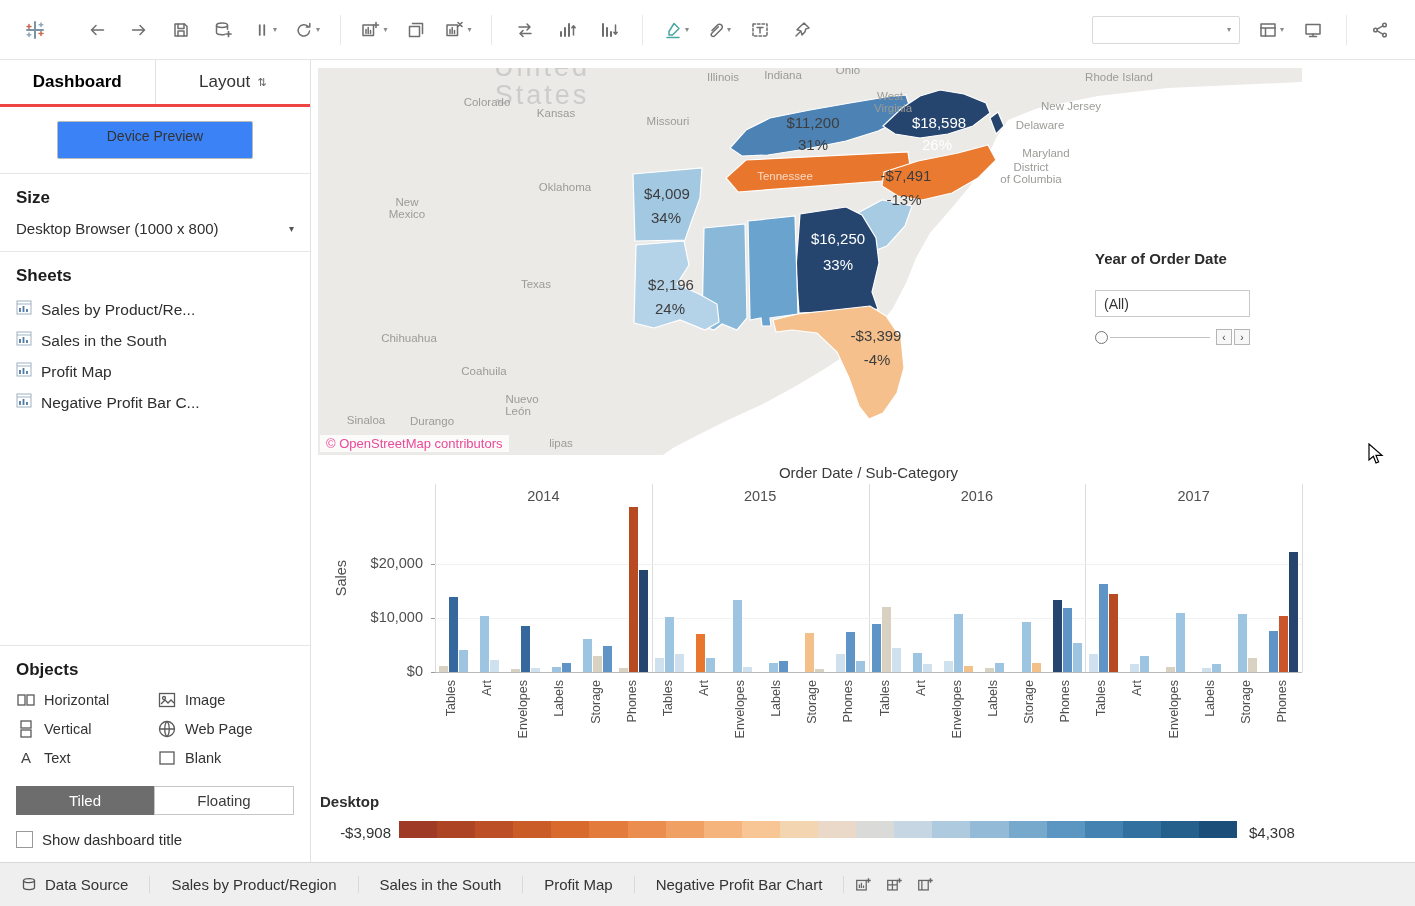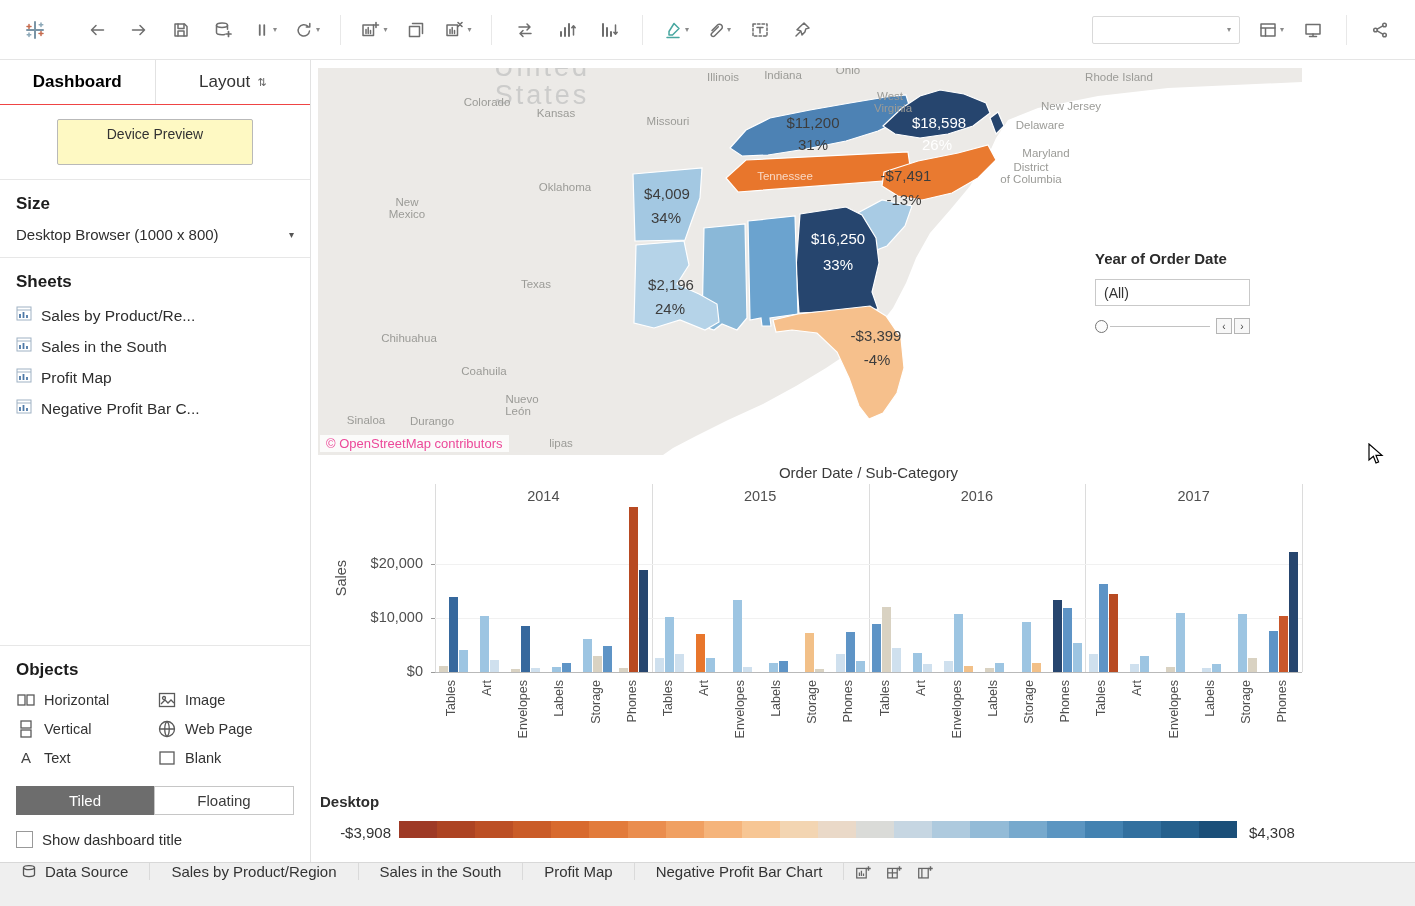--- a/index.html
+++ b/index.html
@@ -14,28 +14,28 @@
   .tbtn svg{stroke:#6e6e6e;fill:none;stroke-width:1.5;stroke-linecap:round;stroke-linejoin:round;display:block}
   .caret{font-size:8px;color:#8a8a8a;margin-left:2px}
   .tsep{width:1px;height:30px;background:#e8e8e8;margin:0 12px}
   .logo{margin-right:26px}
   .fitbox{width:148px;height:28px;border:1px solid #d9d9d9;border-radius:2px;display:flex;align-items:center;
           justify-content:space-between;padding:0 8px;box-sizing:border-box;color:#888;margin:0 10px;font-size:13px}
 
   
   .sidebar{position:absolute;top:60px;left:0;width:311px;bottom:44px;box-sizing:border-box;
            border-right:1px solid #e2e2e2;display:flex;flex-direction:column;background:#fff}
-  .pane-tabs{display:flex;height:44px;border-bottom:1px solid #ef4444;flex:none}
+  .pane-tabs{display:flex;height:44px;border-bottom:3px solid #ef4444;flex:none}
   .pane-tab{flex:1;display:flex;align-items:center;justify-content:center;gap:7px;font-size:17px;color:#333}
   .pane-tab.active{font-weight:bold;color:#000}
   .pane-tab.inactive{border-left:1px solid #e2e2e2}
   .updown{font-size:11px;color:#666}
   .devrow{padding:14px 0;text-align:center;border-bottom:1px solid #e7e7e7;flex:none}
-  .devbtn{display:inline-block;width:196px;height:46px;line-height:28px;border:1px solid #b9b9b9;border-radius:2px;
-          font-size:14px;color:#333;background:#fef9c3;box-sizing:border-box}
+  .devbtn{display:inline-block;width:196px;height:38px;line-height:28px;border:1px solid #b9b9b9;border-radius:2px;
+          font-size:14px;color:#333;background:#3b82f6;box-sizing:border-box}
   .section{padding:12px 16px;flex:none}
   .section.bline{border-bottom:1px solid #e7e7e7}
   h3.sec{margin:2px 0 10px;font-size:17px;color:#1c1c1c}
   .sizesel{display:flex;align-items:center;justify-content:space-between;font-size:15px;color:#2e2e2e;padding:2px 0}
   .selcaret{color:#555;font-size:10px}
   .sheets{flex:1;overflow:hidden;padding:12px 0}
   .sheets h3{margin:2px 16px 8px}
   .sheet-item{display:flex;align-items:center;gap:9px;padding:6px 16px;font-size:15.5px;color:#2e2e2e}
   .objects{border-top:1px solid #e7e7e7}
   .objgrid{display:grid;grid-template-columns:1fr 1fr;row-gap:9px;column-gap:4px}
@@ -51,21 +51,21 @@
   
   .canvas{position:absolute;left:311px;top:60px;right:0;bottom:44px;background:#fff}
   .map-wrap{position:absolute;left:7px;top:8px;width:984px;height:387px}
   .map-wrap svg.map{position:absolute;left:0;top:0}
   .mapattr{position:absolute;left:2px;bottom:3px;font-size:13px;color:#ec4899;background:rgba(255,255,255,.78);padding:1px 6px}
   .mapbg{font-size:11.5px;fill:#9b9b97}
   .mapbig{font-size:27px;fill:#cccccb;letter-spacing:3px}
   .mapval{font-size:15px}
   .statename{font-size:11.5px;fill:rgba(255,255,255,.72)}
   .filter-card{position:absolute;left:777px;top:182px;width:170px}
-  .ftitle{font-size:15px;font-weight:bold;color:#2b2b2b;margin-bottom:12px}
+  .ftitle{font-size:15px;font-weight:bold;color:#2b2b2b;margin-bottom:23px}
   .fselect{width:155px;height:27px;border:1px solid #c9c9c9;background:#fff;box-sizing:border-box;display:flex;
            align-items:center;padding:0 8px;font-size:14px;color:#333}
   .fslider{display:flex;align-items:center;margin-top:12px;width:155px}
   .knob{width:11px;height:11px;border:1.5px solid #757575;border-radius:50%;background:#fcfcfc;flex:none}
   .track{flex:1;height:1px;background:#c2c2c2;margin:0 4px 0 2px}
   .stepbtn{width:16px;height:16px;border:1px solid #b5b5b5;background:#f7f7f7;display:flex;align-items:center;
            justify-content:center;font-size:10px;color:#444;margin-left:2px;box-sizing:border-box}
 
   
   #chart-title{position:absolute;left:124px;top:404px;width:867px;text-align:center;font-size:15px;color:#3a3a3a}
@@ -83,21 +83,21 @@
 
   
   #legend-title{position:absolute;left:9px;top:733px;font-size:15px;font-weight:bold;color:#2e2e2e}
   #legend-min{position:absolute;left:12px;top:764px;width:68px;text-align:right;font-size:15px;color:#333}
   #legend-bar{position:absolute;left:88px;top:761px;width:838px;height:17px;display:flex}
   #legend-max{position:absolute;left:938px;top:764px;font-size:15px;color:#333}
   .lseg{flex:1;height:100%}
 
   
   .tabbar{position:absolute;left:0;right:0;bottom:0;height:44px;background:#efefef;border-top:1px solid #d8d8d8;
-          display:flex;box-sizing:border-box;align-items:flex-start}
+          display:flex;box-sizing:border-box;align-items:center}
   .ftab{display:flex;align-items:center;gap:8px;padding:0 21px;border-right:1px solid #dadada;font-size:15px;color:#333}
   .ftab.active{background:#fff;font-weight:bold;color:#111}
   .newbtns{display:flex;align-items:center;padding:0 10px;gap:12px}
   .newbtns svg{stroke:#666;fill:none;stroke-width:1.4;display:block}
   .tabfill{flex:1}
   .fico svg{display:block}
   .cursor{position:absolute;left:1368px;top:443px}
 </style>
 </head>
 <body>

